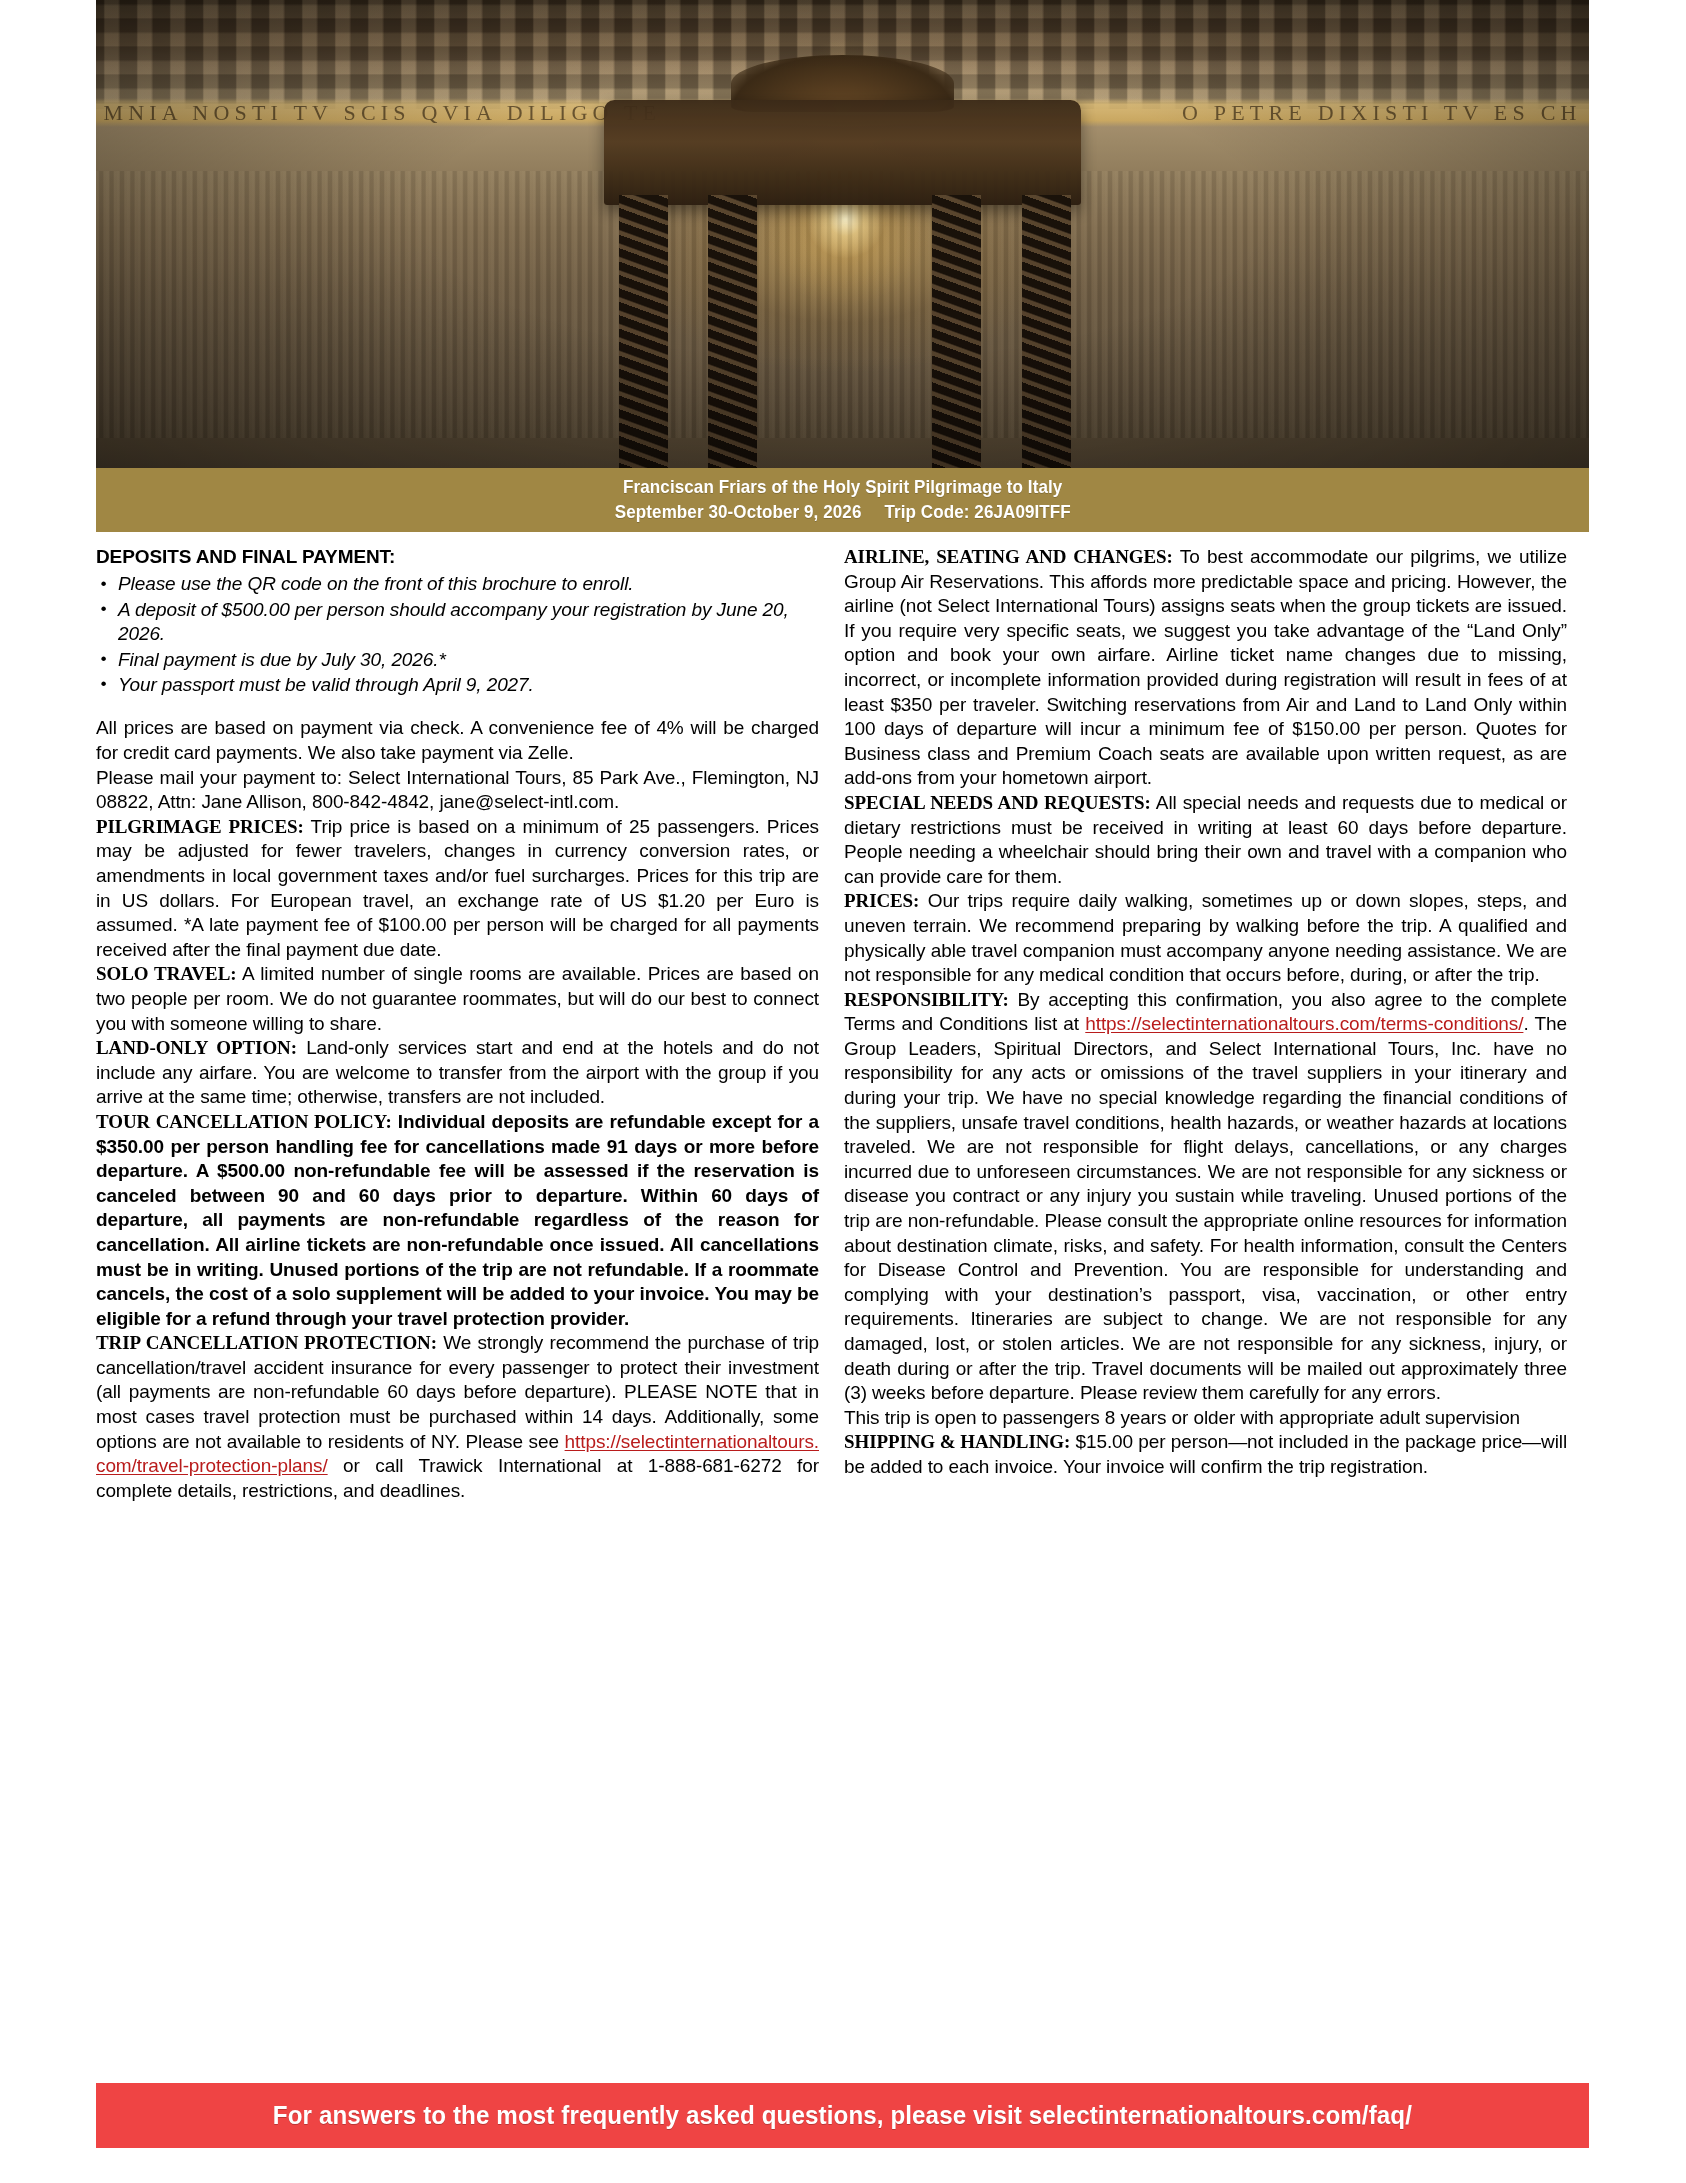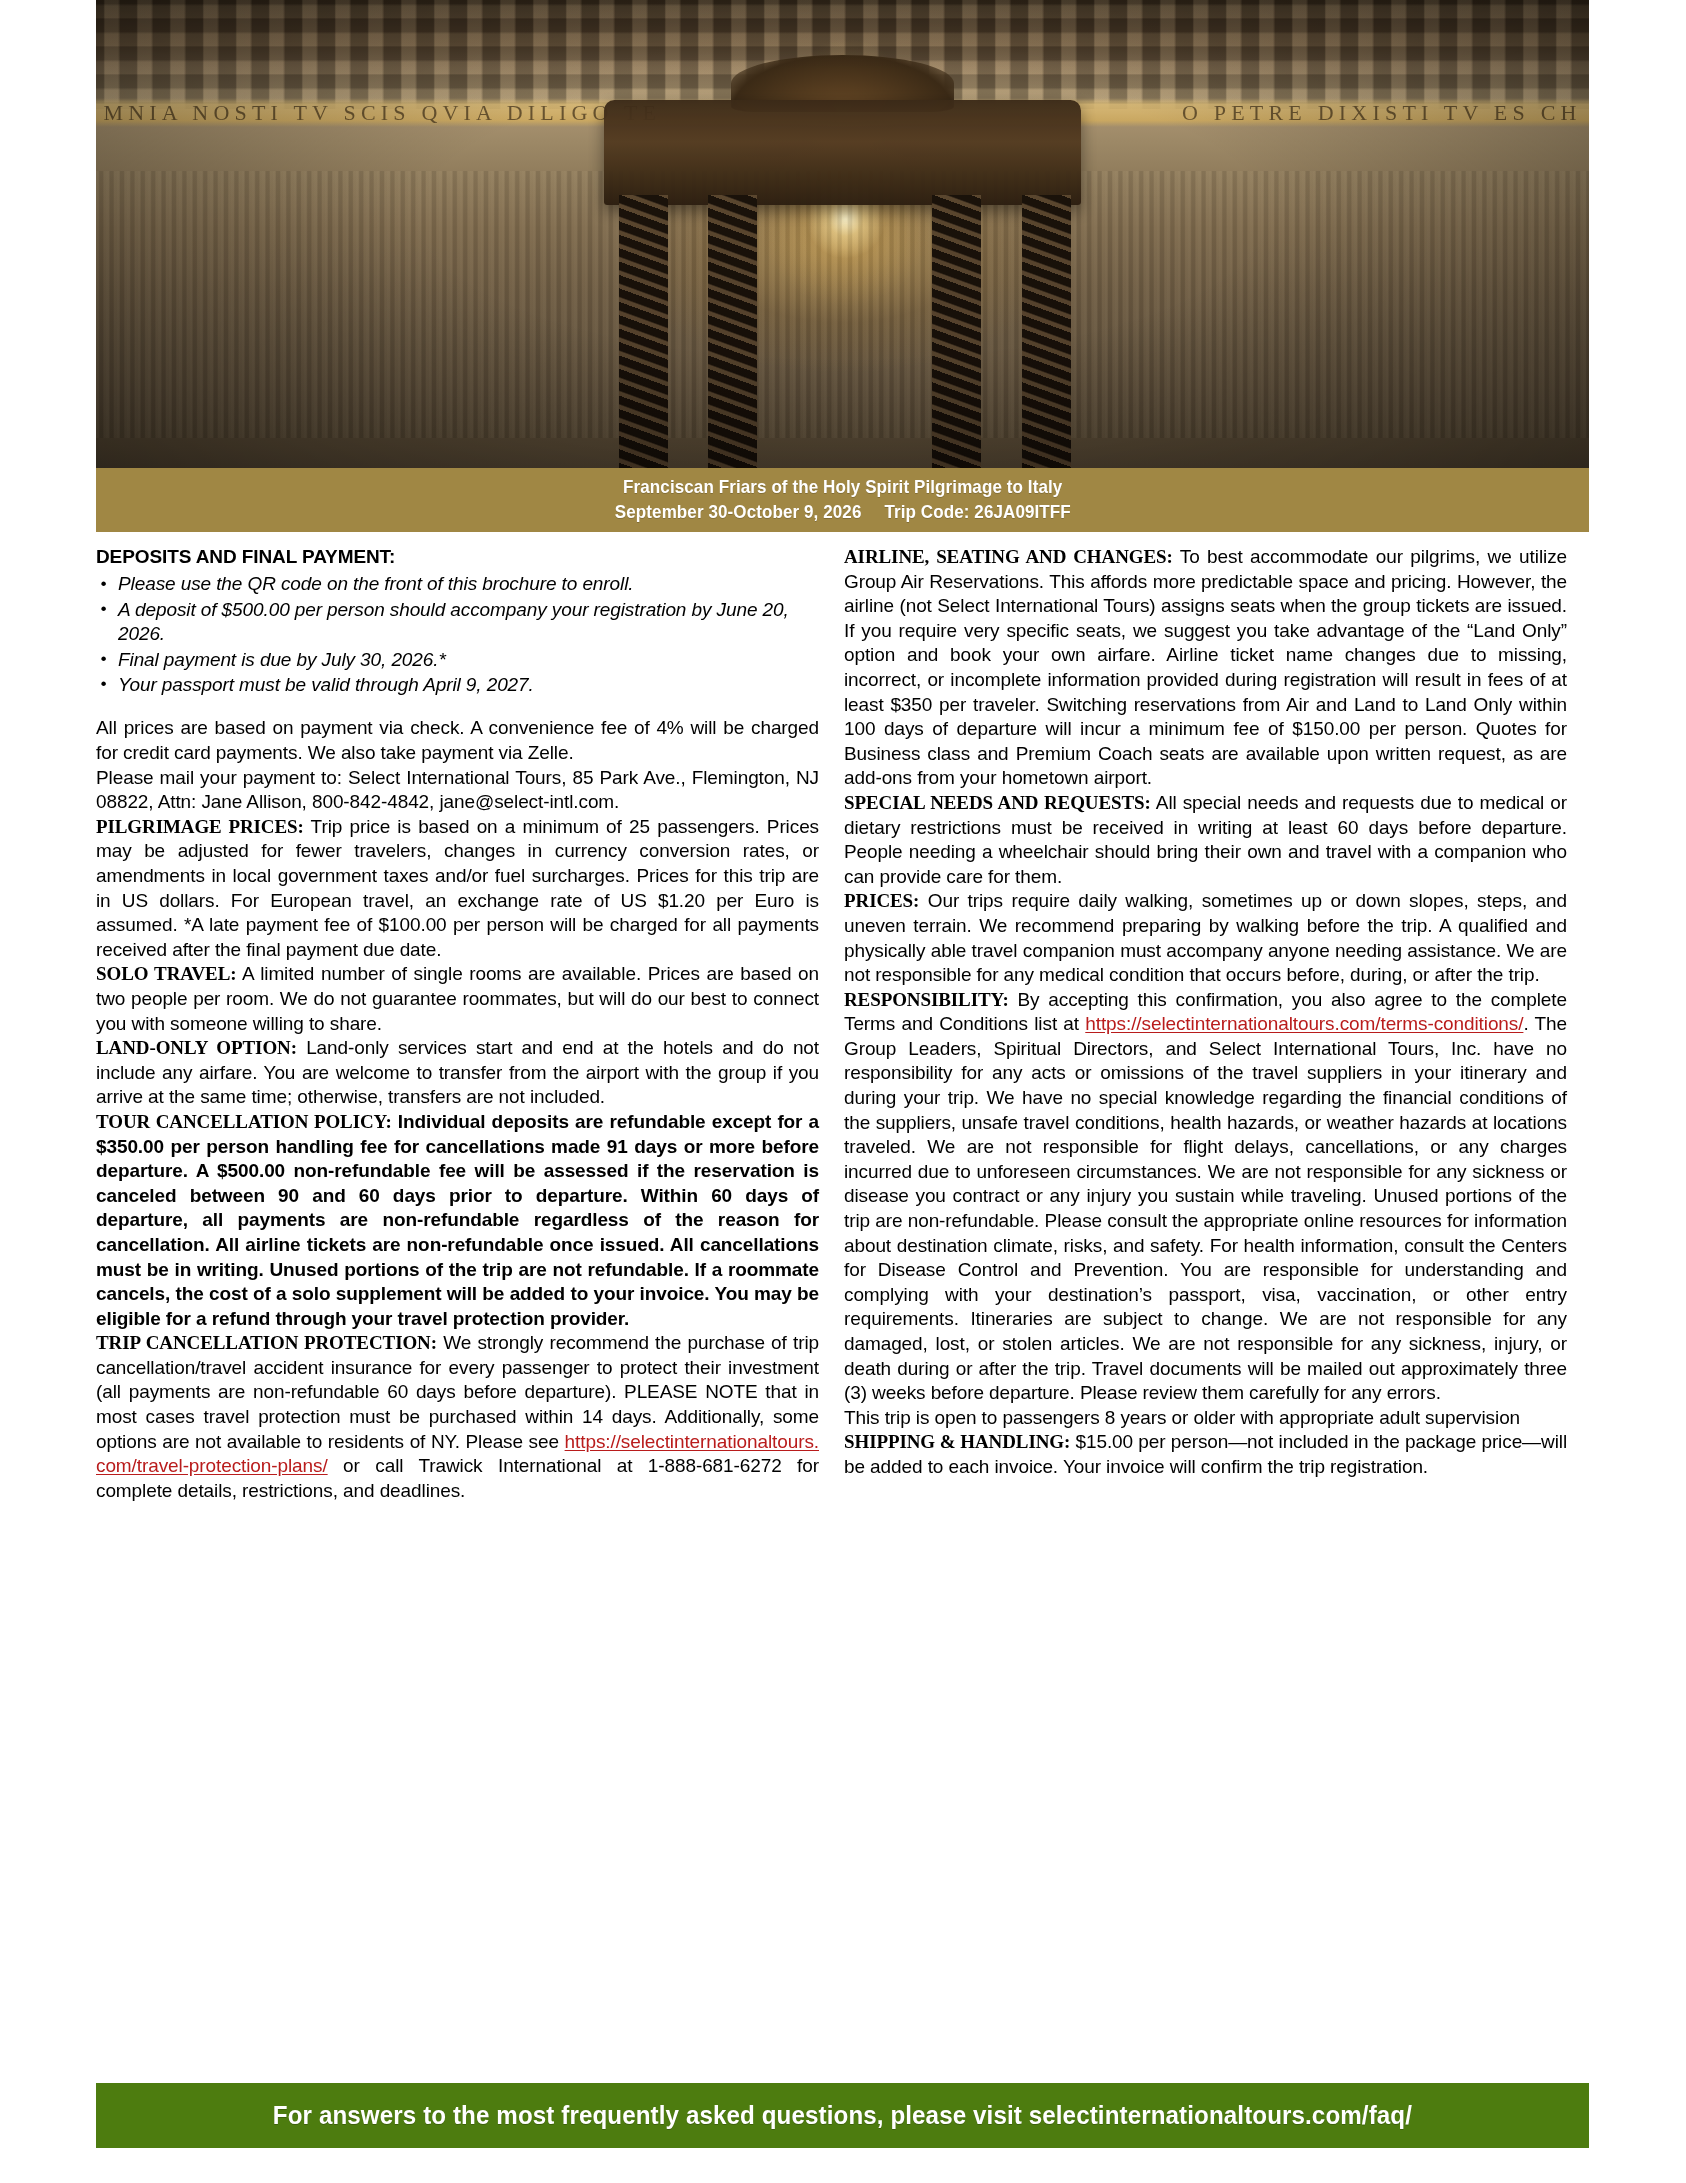--- a/index.html
+++ b/index.html
@@ -254,21 +254,21 @@
     word-break: break-all;
   }
 
   
   .footer-bar {
     position: absolute;
     left: 96px;
     top: 2083px;
     width: 1493px;
     height: 65px;
-    background: #4d7c0f;
+    background: #ef4444;
     display: flex;
     align-items: center;
     justify-content: center;
     box-sizing: border-box;
   }
   .footer-text {
     color: #ffffff;
     font-weight: bold;
     font-size: 26px;
     letter-spacing: 0.1px;

